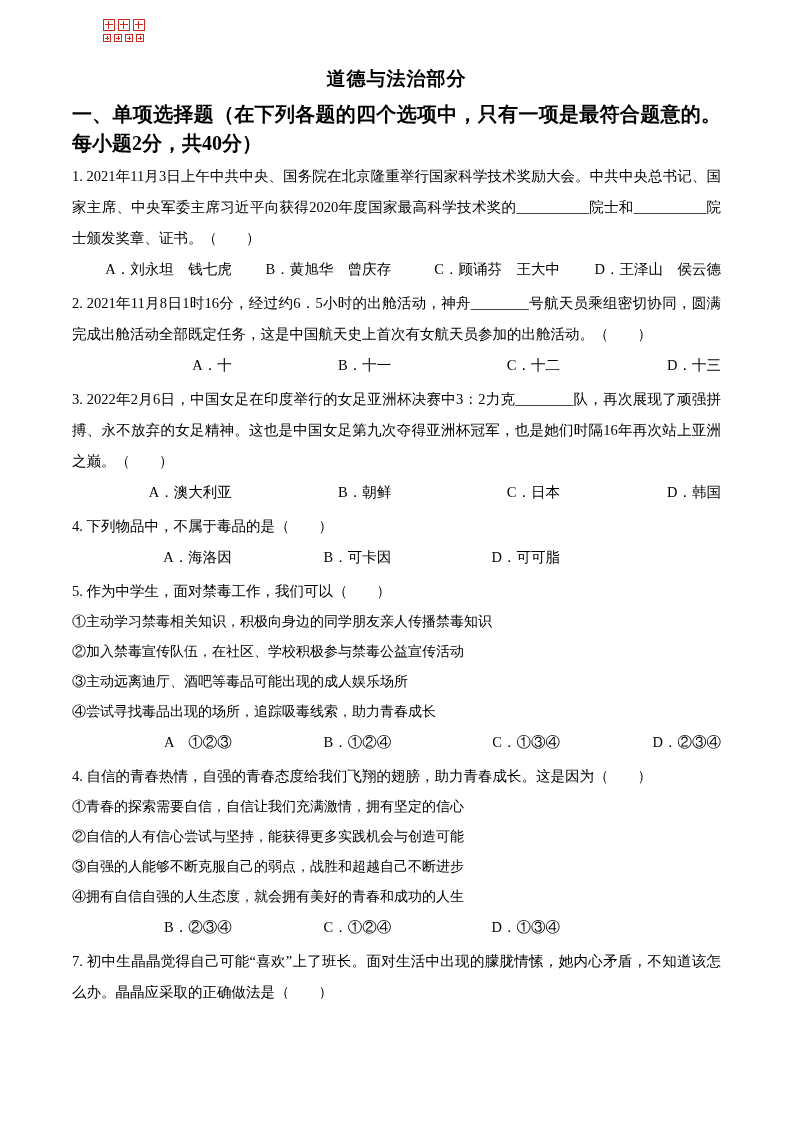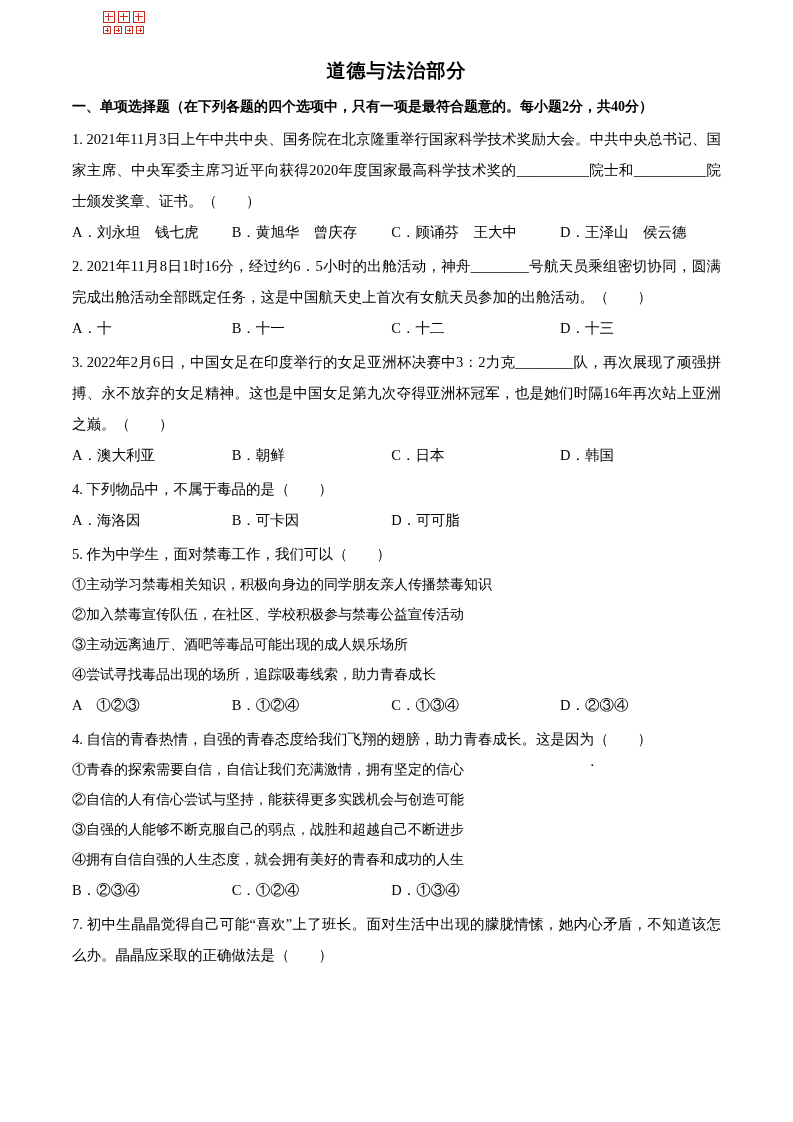--- a/index.html
+++ b/index.html
@@ -4,21 +4,21 @@
 <style>
   html, body {
     margin: 0;
     padding: 0;
     background: #ffffff;
   }
   .page {
     position: relative;
     width: 793px;
     height: 987px;
-    margin: 4px auto;
+    margin: 12px auto;
     background: #ffffff;
     box-sizing: border-box;
     padding: 10px 72px 16px 72px;
     font-family: "Liberation Serif", "DejaVu Serif", serif;
     color: #000000;
     overflow: hidden;
   }
   
   .stamp {
     position: absolute;
@@ -51,21 +51,21 @@
   .stamp-glyph.small::after { left: 3px; border-left-width: 1px; }
 
   .doc-title {
     margin: 44px 0 8px 0;
     text-align: center;
     font-size: 19px;
     font-weight: bold;
     letter-spacing: 1px;
   }
   .section-header {
-    font-size: 14px;
+    font-size: 20px;
     font-weight: bold;
     line-height: 29px;
     text-align: justify;
     margin-bottom: 2px;
   }
   .question { margin-top: 3px; }
   .stem {
     font-size: 14.5px;
     line-height: 31px;
     text-align: justify;
@@ -73,21 +73,21 @@
   .subitem {
     font-size: 14px;
     line-height: 30px;
   }
   .options {
     display: grid;
     grid-template-columns: 24.6% 24.6% 26% auto;
     font-size: 14.5px;
     line-height: 31px;
   }
-  .option { white-space: nowrap; }
+  .option { white-space: nowrap; text-align: right; }
   .stray-mark {
     position: absolute;
     left: 585px;
     top: 748px;
     font-size: 14.5px;
   }
 </style>
 </head>
 <body>
 

